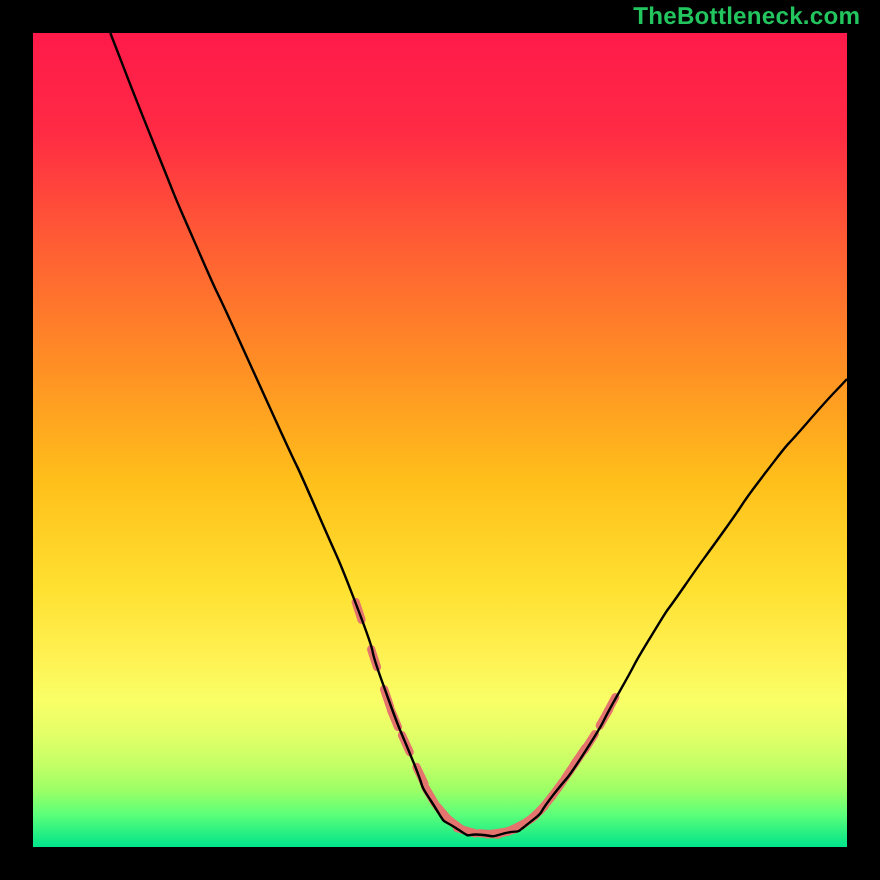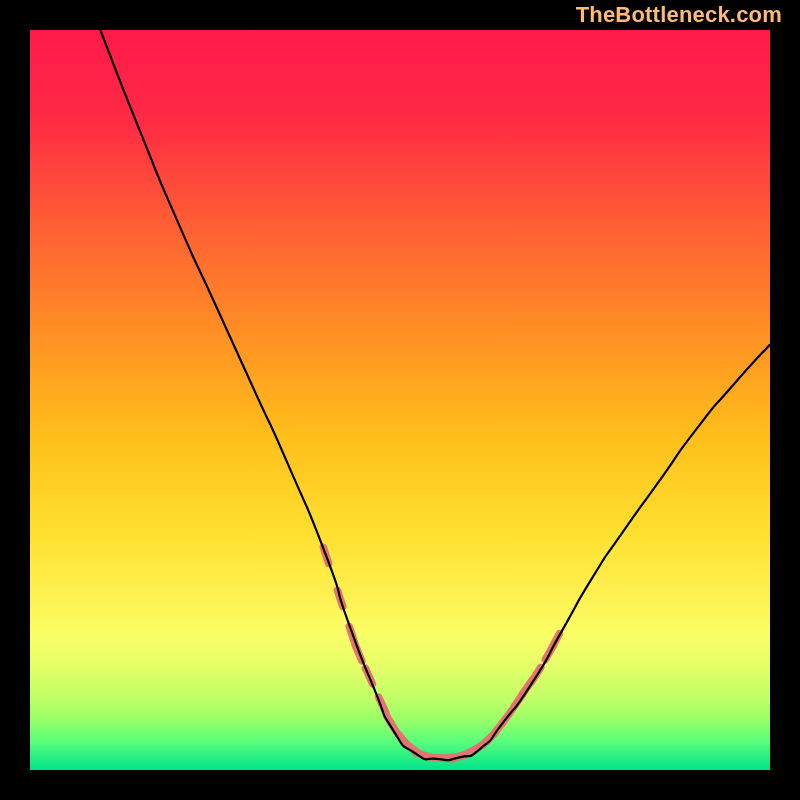--- a/index.html
+++ b/index.html
@@ -18,21 +18,21 @@
     height: 800px;
     background: #000;
   }
   .attribution {
     position: absolute;
     top: 2px;
     right: 18px;
     font-family: Arial, Helvetica, sans-serif;
     font-size: 22px;
     font-weight: 600;
-    color: #fdba74;
+    color: #22c55e;
     letter-spacing: 0.2px;
   }
   .plot-area {
     position: absolute;
     top: 30px;
     left: 30px;
     width: 740px;
     height: 740px;
     overflow: hidden;
   }

